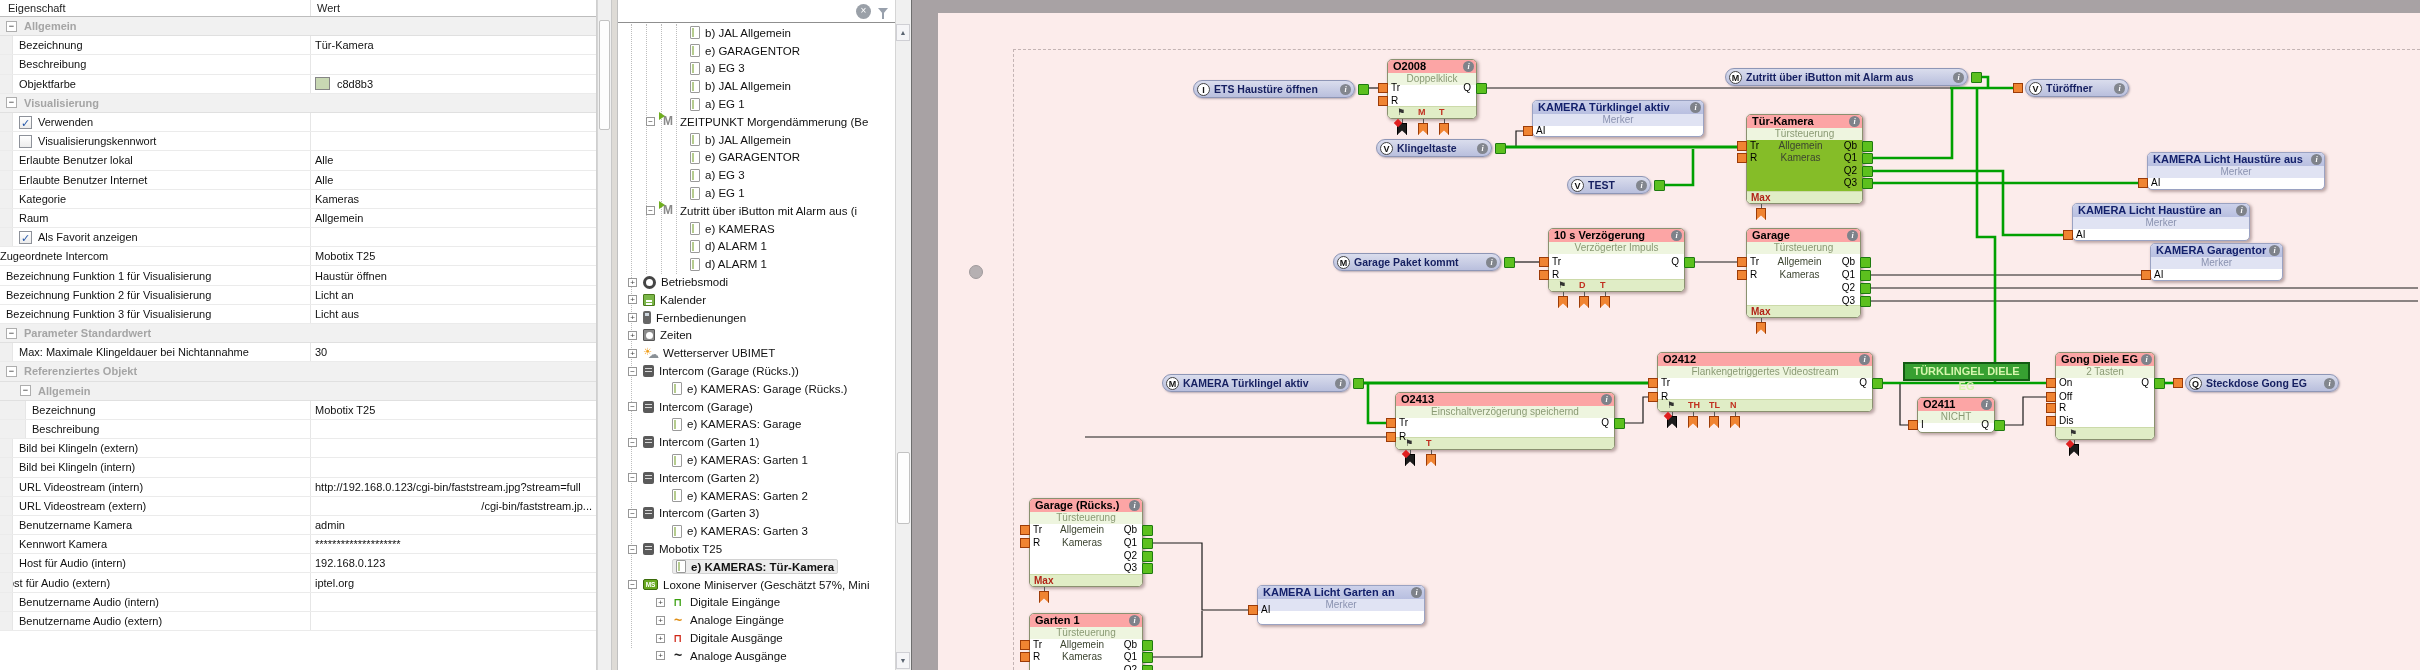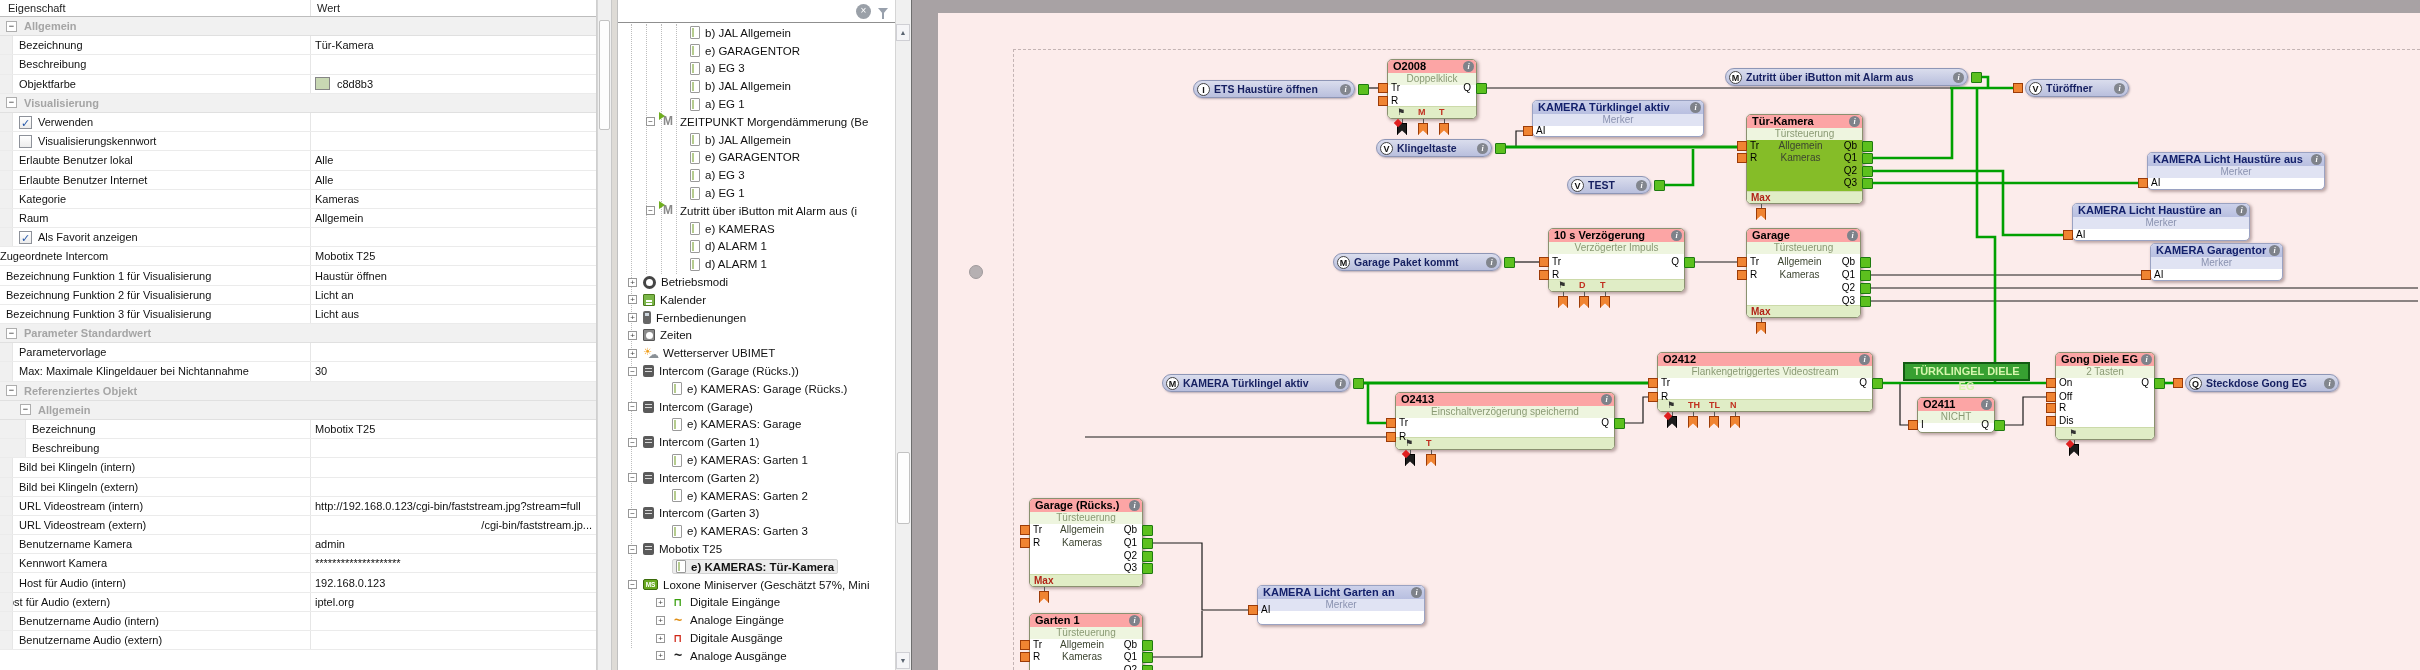--- a/index.html
+++ b/index.html
@@ -234,27 +234,20 @@
             <div>Licht aus</div>
           </div>
         </div>
         <div class="pgroup" style="padding-left: 6px;">
           <div class="expbox">−</div>
           <div>Parameter Standardwert</div>
         </div>
         <div class="prow">
           <div class="lc" style="padding-left: 19px;">
             <div class="gut" style="width: 13px;"></div>
-            <div>Parametervorlage</div>
-          </div>
-          <div class="vc"></div>
-        </div>
-        <div class="prow">
-          <div class="lc" style="padding-left: 19px;">
-            <div class="gut" style="width: 13px;"></div>
             <div>Max: Maximale Klingeldauer bei Nichtannahme</div>
           </div>
           <div class="vc">
             <div>30</div>
           </div>
         </div>
         <div class="pgroup" style="padding-left: 6px;">
           <div class="expbox">−</div>
           <div>Referenziertes Objekt</div>
         </div>
@@ -274,28 +267,28 @@
         <div class="prow">
           <div class="lc" style="padding-left: 32px;">
             <div class="gut" style="width: 26px;"></div>
             <div>Beschreibung</div>
           </div>
           <div class="vc"></div>
         </div>
         <div class="prow">
           <div class="lc" style="padding-left: 19px;">
             <div class="gut" style="width: 13px;"></div>
+            <div>Bild bei Klingeln (extern)</div>
+          </div>
+          <div class="vc"></div>
+        </div>
+        <div class="prow">
+          <div class="lc" style="padding-left: 19px;">
+            <div class="gut" style="width: 13px;"></div>
             <div>Bild bei Klingeln (intern)</div>
-          </div>
-          <div class="vc"></div>
-        </div>
-        <div class="prow">
-          <div class="lc" style="padding-left: 19px;">
-            <div class="gut" style="width: 13px;"></div>
-            <div>Bild bei Klingeln (extern)</div>
           </div>
           <div class="vc"></div>
         </div>
         <div class="prow">
           <div class="lc" style="padding-left: 19px;">
             <div class="gut" style="width: 13px;"></div>
             <div>URL Videostream (intern)</div>
           </div>
           <div class="vc">
             <div>http://192.168.0.123/cgi-bin/faststream.jpg?stream=full</div>

